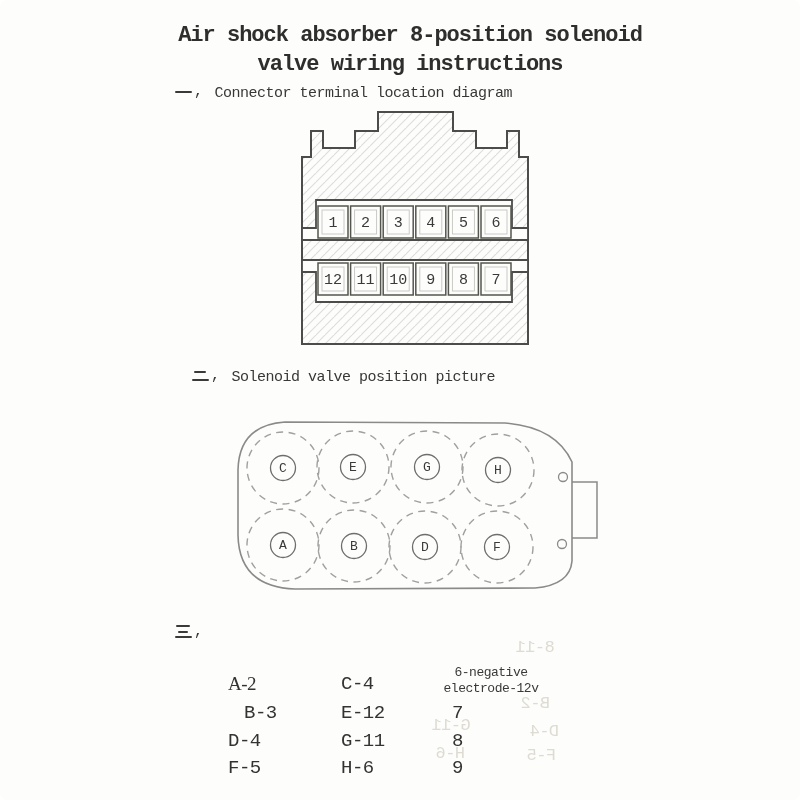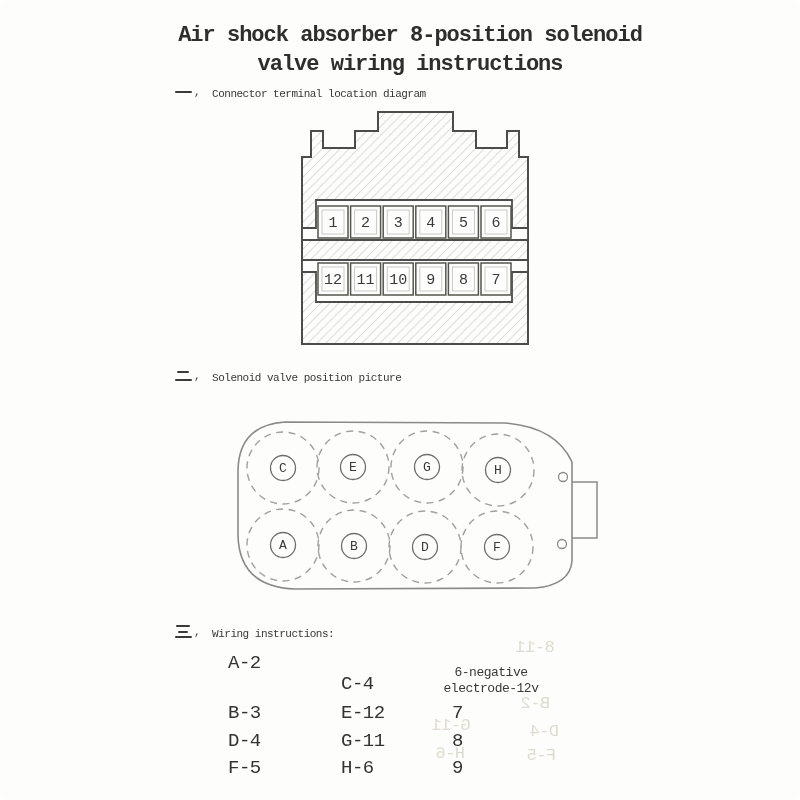--- a/index.html
+++ b/index.html
@@ -6,24 +6,24 @@
   .page{
     position:relative;width:800px;height:800px;background:#fdfdfc;
     font-family:"Liberation Mono","DejaVu Sans Mono",monospace;
     color:#333330;overflow:hidden;border-radius:7px;
   }
   .title{
     position:absolute;left:0;top:21px;width:820px;text-align:center;
     font-weight:bold;font-size:22px;line-height:29px;letter-spacing:-1px;color:#2e2e2c;
   }
   .heading{
-    position:absolute;font-size:11px;letter-spacing:-0.5px;color:#383836;white-space:nowrap;
+    position:absolute;font-size:15px;letter-spacing:-0.5px;color:#383836;white-space:nowrap;
   }
   .h1{left:175px;top:84px;}
-  .h2{left:175px;top:368px;}
+  .h2{left:192px;top:368px;}
   .h3{left:175px;top:624px;}
   
   .cjk{display:inline-block;position:relative;width:17px;height:15px;vertical-align:-2px;margin-right:2px;}
   .cjk .bar{position:absolute;background:#3a3a38;height:2px;border-radius:1px;}
   .n1 .b-a{left:0;right:0;top:7px;}
   .n2 .b-a{left:2px;right:3px;top:3px;}
   .n2 .b-b{left:0;right:0;top:11px;}
   .n3 .b-a{left:1px;right:2px;top:1px;}
   .n3 .b-b{left:3px;right:4px;top:6.5px;}
   .n3 .b-c{left:0;right:0;top:12px;}
@@ -186,25 +186,24 @@
         <g>
           <circle cx="273" cy="133" r="36" fill="none" stroke="#a0a09e" stroke-width="1.4" stroke-dasharray="7 5.5"></circle>
           <circle cx="273" cy="133" r="12.5" fill="#fdfdfc" stroke="#6e6e6c" stroke-width="1.3"></circle>
           <text x="273" y="133.5" text-anchor="middle" dominant-baseline="central" font-family="&quot;Liberation Mono&quot;,&quot;DejaVu Sans Mono&quot;,monospace" font-size="13" fill="#3a3a38">F</text>
         </g>
       </g>
   </svg>
 
   <div class="heading h3">
     <span class="cjk n3"><i class="bar b-a"></i><i class="bar b-b"></i><i class="bar b-c"></i></span><span class="dun"></span>
-    <span>Wiring instructions:</span>
-  </div>
-
-  <div class="wire-cell" style="left:228px;top:652px;">A-2</div>
-  <div class="wire-cell" style="left:228px;top:702px;text-align:center;">B-3</div>
+  </div>
+
+  <div class="wire-cell" style="left:228px;top:673px;font-family:Liberation Serif, serif;">A-2</div>
+  <div class="wire-cell" style="left:244px;top:702px;text-align:center;">B-3</div>
   <div class="wire-cell" style="left:228px;top:730px;">D-4</div>
   <div class="wire-cell" style="left:228px;top:757px;">F-5</div>
 
   <div class="wire-cell" style="left:341px;top:673px;">C-4</div>
   <div class="wire-cell" style="left:341px;top:702px;font-family:Liberation Mono, monospace;">E-12</div>
   <div class="wire-cell" style="left:341px;top:730px;">G-11</div>
   <div class="wire-cell" style="left:341px;top:757px;">H-6</div>
 
   <div class="wire-note">
     <div>6-negative</div>

